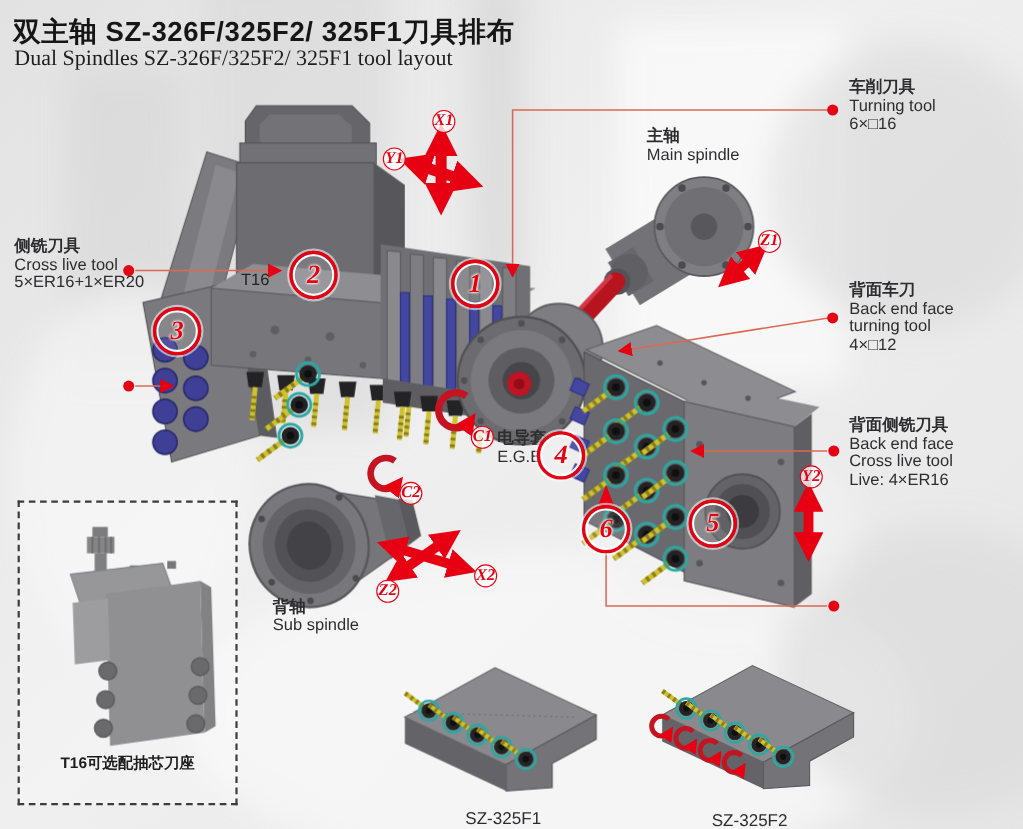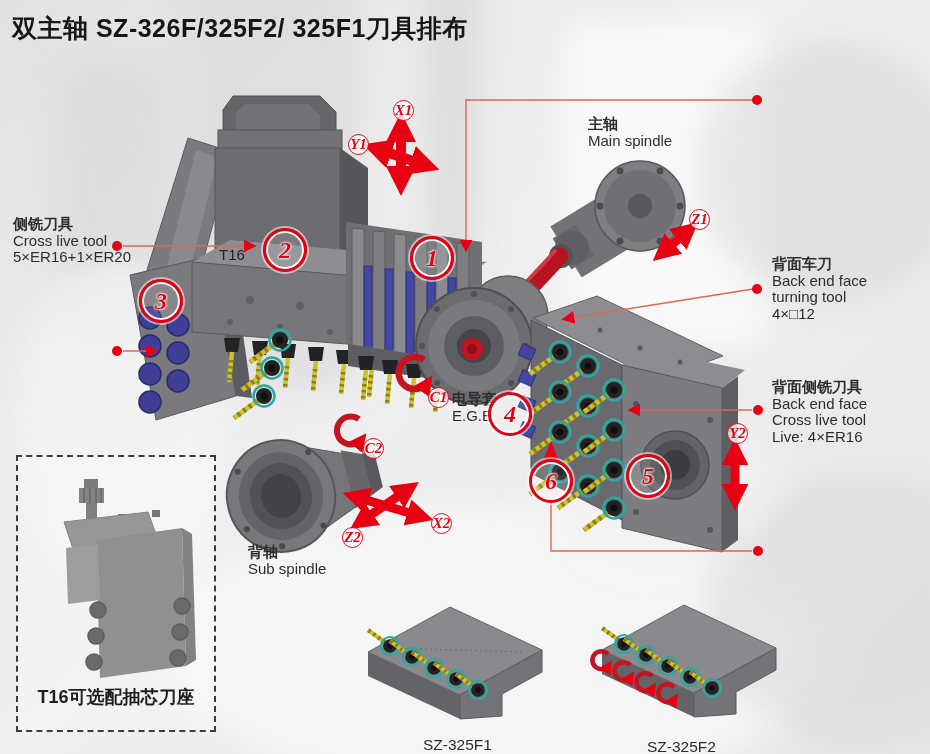--- a/index.html
+++ b/index.html
@@ -23,21 +23,21 @@
     background:rgba(255,255,255,0.10);
   }
   .amark{
     position:absolute;width:19px;height:19px;border-radius:50%;
     border:1.5px solid #e60012;background:rgba(255,255,255,0.78);
     color:#e60012;display:flex;align-items:center;justify-content:center;
     font-family:"Liberation Serif",serif;font-style:italic;font-weight:bold;font-size:15px;
   }
   .model-label{position:absolute;font-size:15.5px;color:#2c2c2e;white-space:nowrap;margin-top:12px;}
   .inset-box{position:absolute;left:16px;top:455px;width:200px;height:277px;border:2px dashed #3c3c3e;box-sizing:border-box;background:rgba(255,255,255,0.25);}
-  .inset-zh{position:absolute;left:0;top:228px;width:100%;text-align:center;font-size:18px;font-weight:bold;color:#1d1d1d;}
+  .inset-zh{position:absolute;left:0;top:228px;width:100%;text-align:center;font-size:14px;font-weight:bold;color:#1d1d1d;}
   .inset-en{position:absolute;left:0;top:248px;width:100%;text-align:center;font-size:12.5px;font-weight:600;color:#1d1d1d;}
   .t16tag{position:absolute;left:219px;top:246px;font-size:15px;color:#232325;}
 </style>
 </head>
 <body>
 
 <div id="stage">
 
   <svg class="layer" width="930" height="754" viewBox="0 0 930 754">
     <defs>
@@ -345,21 +345,27 @@
       <g stroke-width="4.5">
         <path d="M608,654 A9,9 0 1 0 609,665" marker-end="url(#ah)"></path>
         <path d="M630,665 A9,9 0 1 0 631,676" marker-end="url(#ah)"></path>
         <path d="M652,676 A9,9 0 1 0 653,687" marker-end="url(#ah)"></path>
         <path d="M674,687 A9,9 0 1 0 675,698" marker-end="url(#ah)"></path>
       </g>
     </g>
   </svg>
 
   <div class="title-zh">双主轴 SZ-326F/325F2/ 325F1刀具排布</div>
-
+  <div class="title-en">Dual Spindles SZ-326F/325F2/ 325F1 tool layout</div>
+
+  <div class="callout" style="left:772px;top:72px;">
+    <div class="zh">车削刀具</div>
+    <div>Turning tool</div>
+    <div>6×□16</div>
+  </div>
 
   <div class="callout" style="left:588px;top:116px;">
     <div class="zh">主轴</div>
     <div>Main spindle</div>
   </div>
 
   <div class="callout" style="left:13px;top:216px;">
     <div class="zh">侧铣刀具</div>
     <div>Cross live tool</div>
     <div>5×ER16+1×ER20</div>

